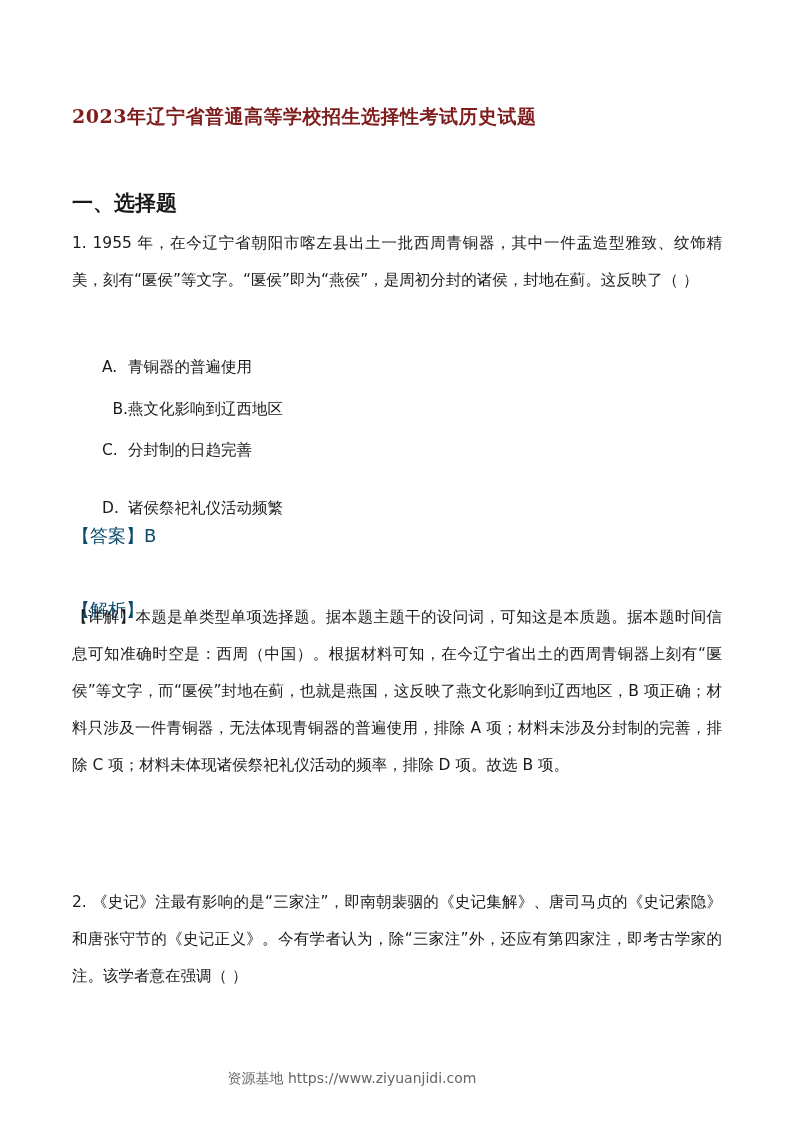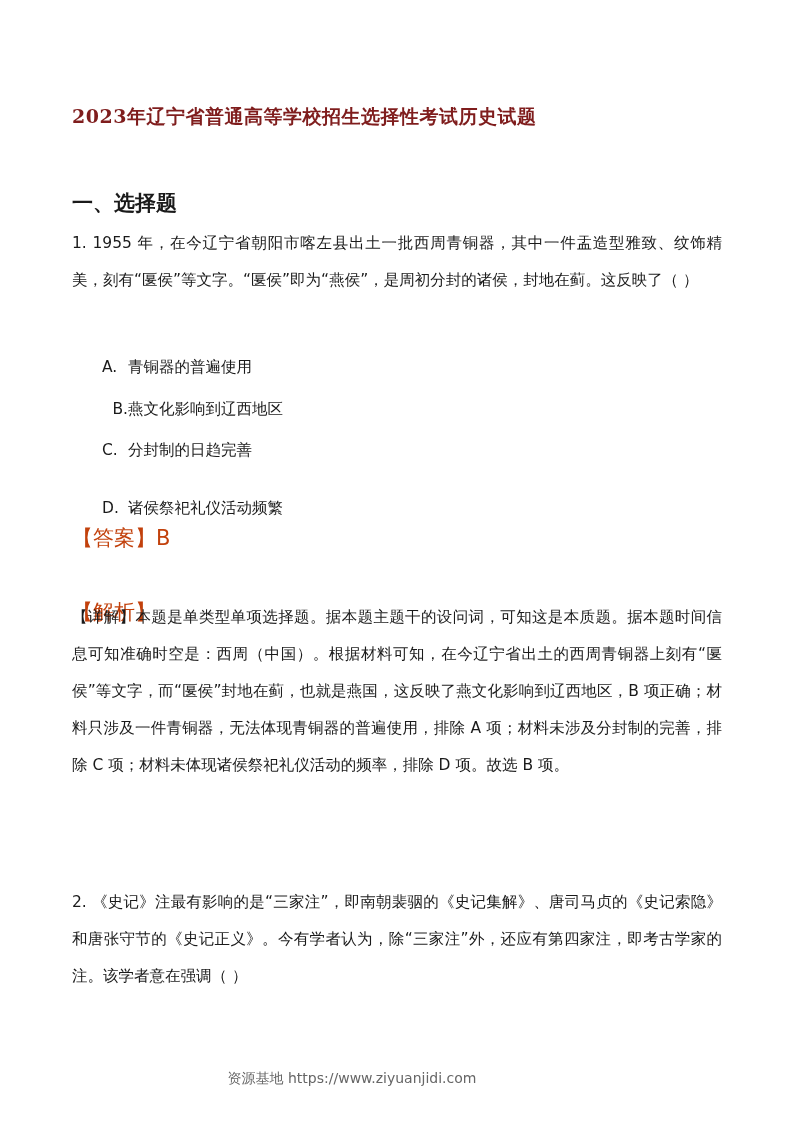--- a/index.html
+++ b/index.html
@@ -4,21 +4,21 @@
 <style>
   html, body { margin: 0; padding: 0; background: #ffffff; }
   body { width: 793px; height: 1122px; position: relative; overflow: hidden;
          font-family: "DejaVu Sans", "Liberation Sans", sans-serif; color: #1a1a1a; }
   .title { position: absolute; left: 72px; top: 104px; font-size: 19px; font-weight: bold;
            color: #7f1d1d; font-family: "DejaVu Serif", "Liberation Serif", serif; letter-spacing: 0.5px; }
   .section { position: absolute; left: 72px; top: 189px; font-size: 21px; font-weight: bold; }
   .para { position: absolute; left: 72px; width: 650px; font-size: 15.5px; line-height: 37px; text-align: justify; }
   .opt { position: absolute; left: 102px; font-size: 15.5px; }
   .opt .letter { display: inline-block; width: 26px; }
-  .blue { position: absolute; left: 72px; font-size: 21px; color: #c2410c; }
+  .blue { position: absolute; left: 72px; font-size: 18px; color: #0c4a6e; }
   .footer { position: absolute; left: 0; width: 704px; top: 1070px; text-align: center;
             font-size: 14px; color: #666; }
 </style>
 </head>
 <body>
 
 <div class="title">2023年辽宁省普通高等学校招生选择性考试历史试题</div>
 <div class="section">一、选择题</div>
 
 <div class="para" style="top:225px;">1. 1955 年，在今辽宁省朝阳市喀左县出土一批西周青铜器，其中一件盂造型雅致、纹饰精美，刻有“匽侯”等文字。“匽侯”即为“燕侯”，是周初分封的诸侯，封地在蓟。这反映了（ ）</div>

